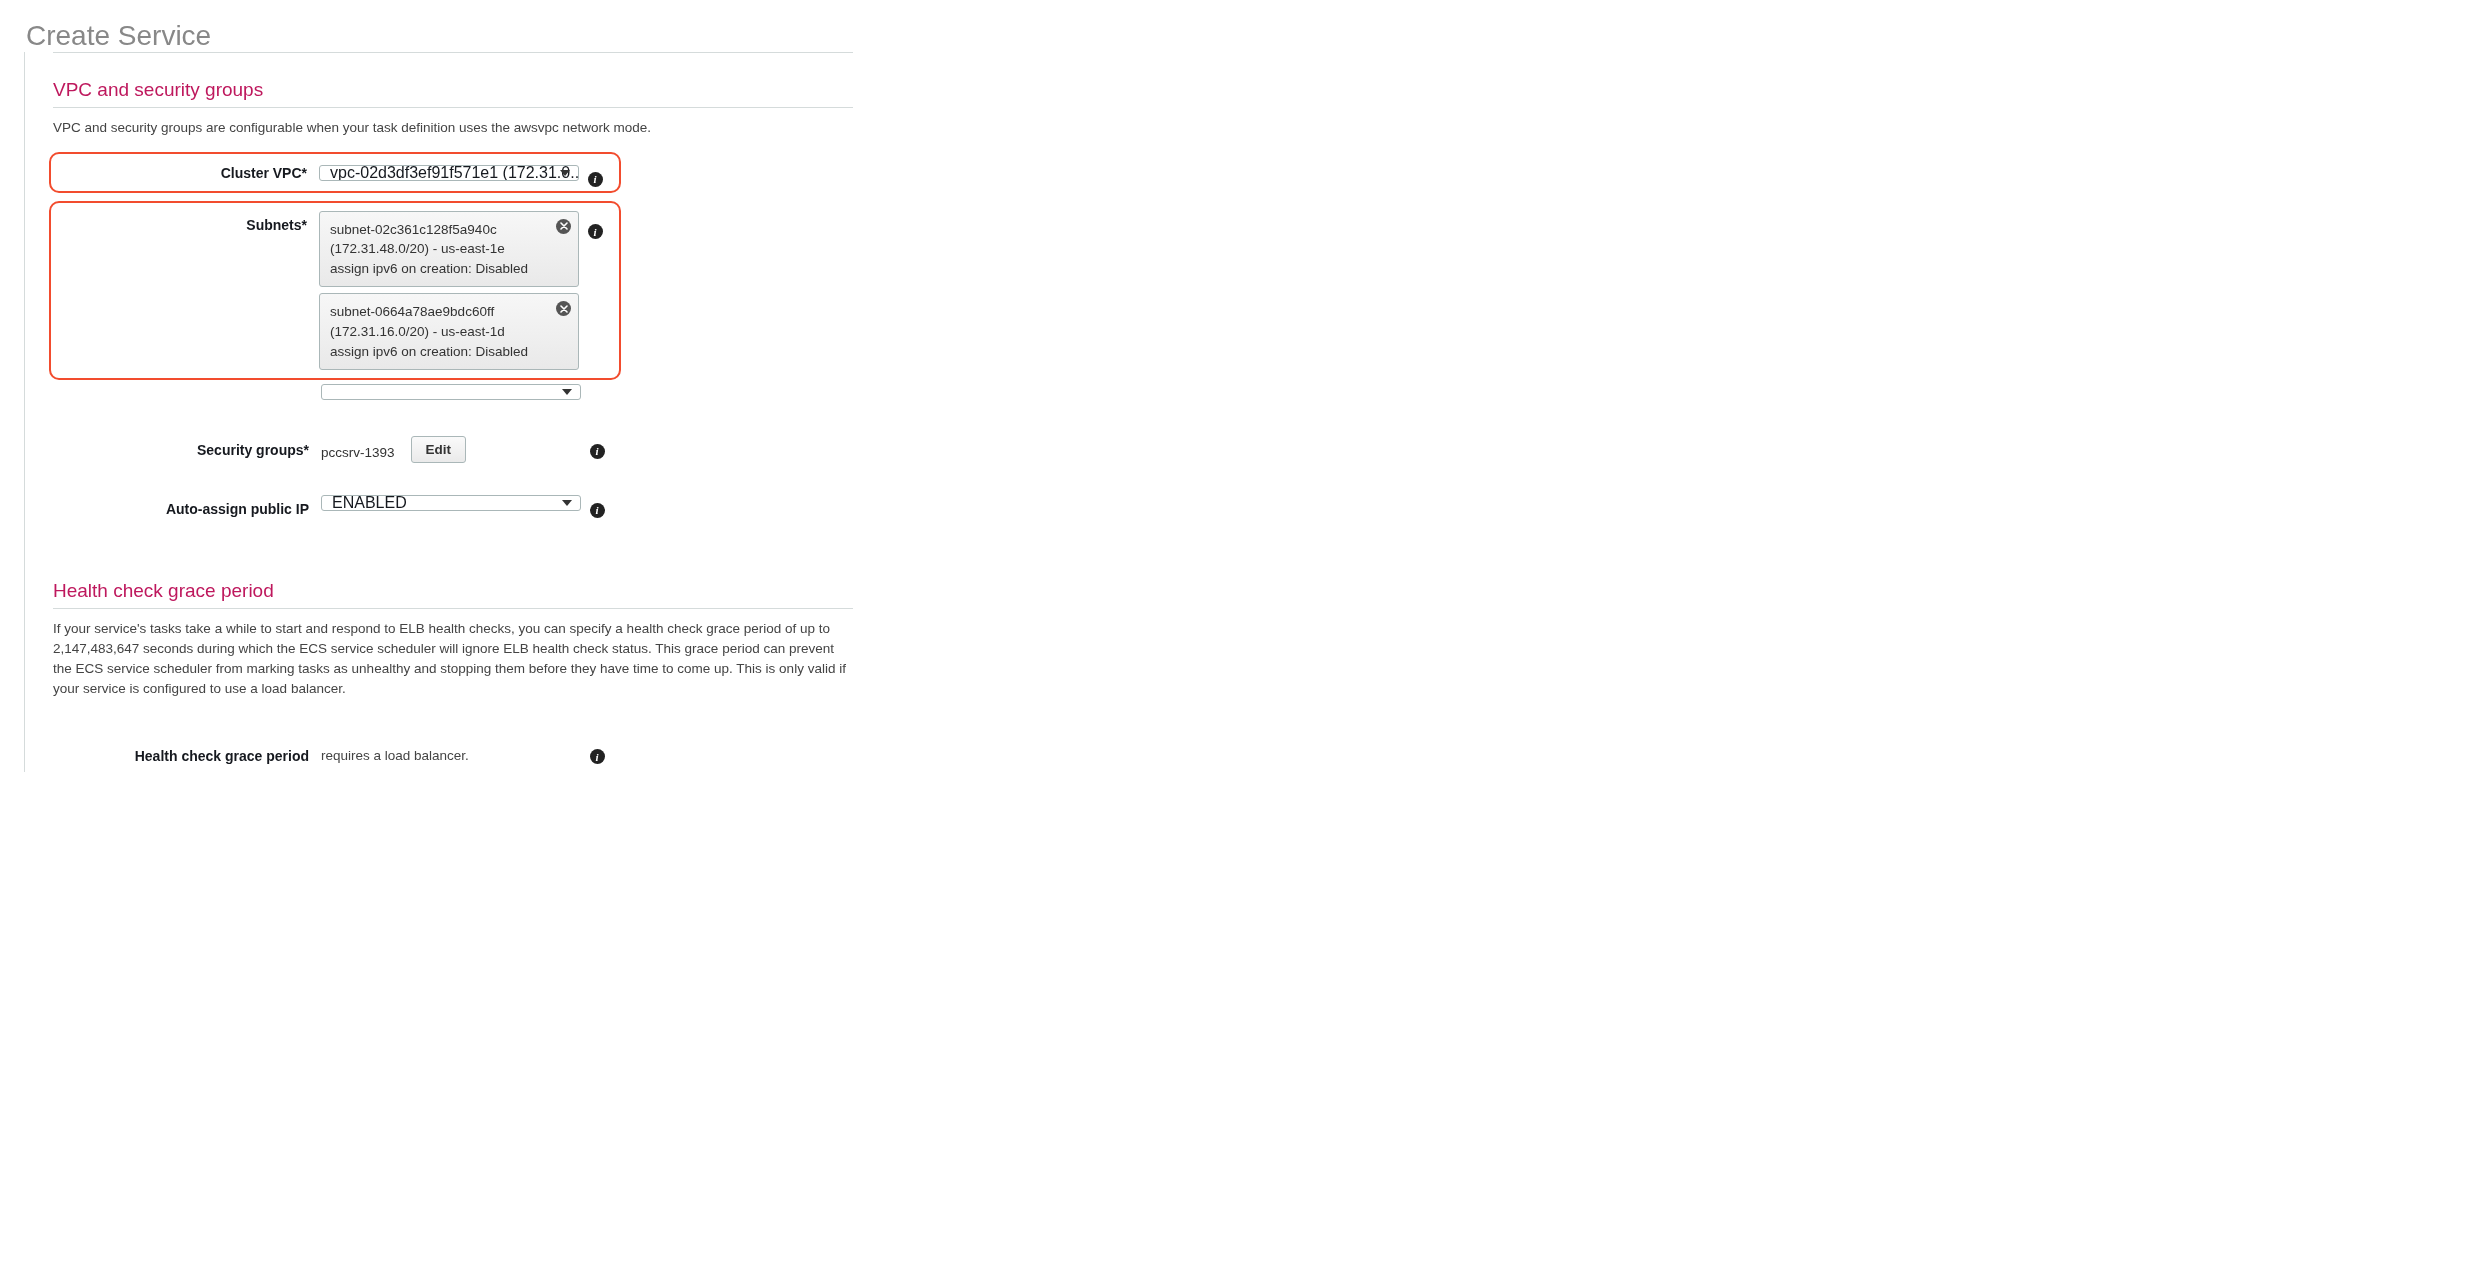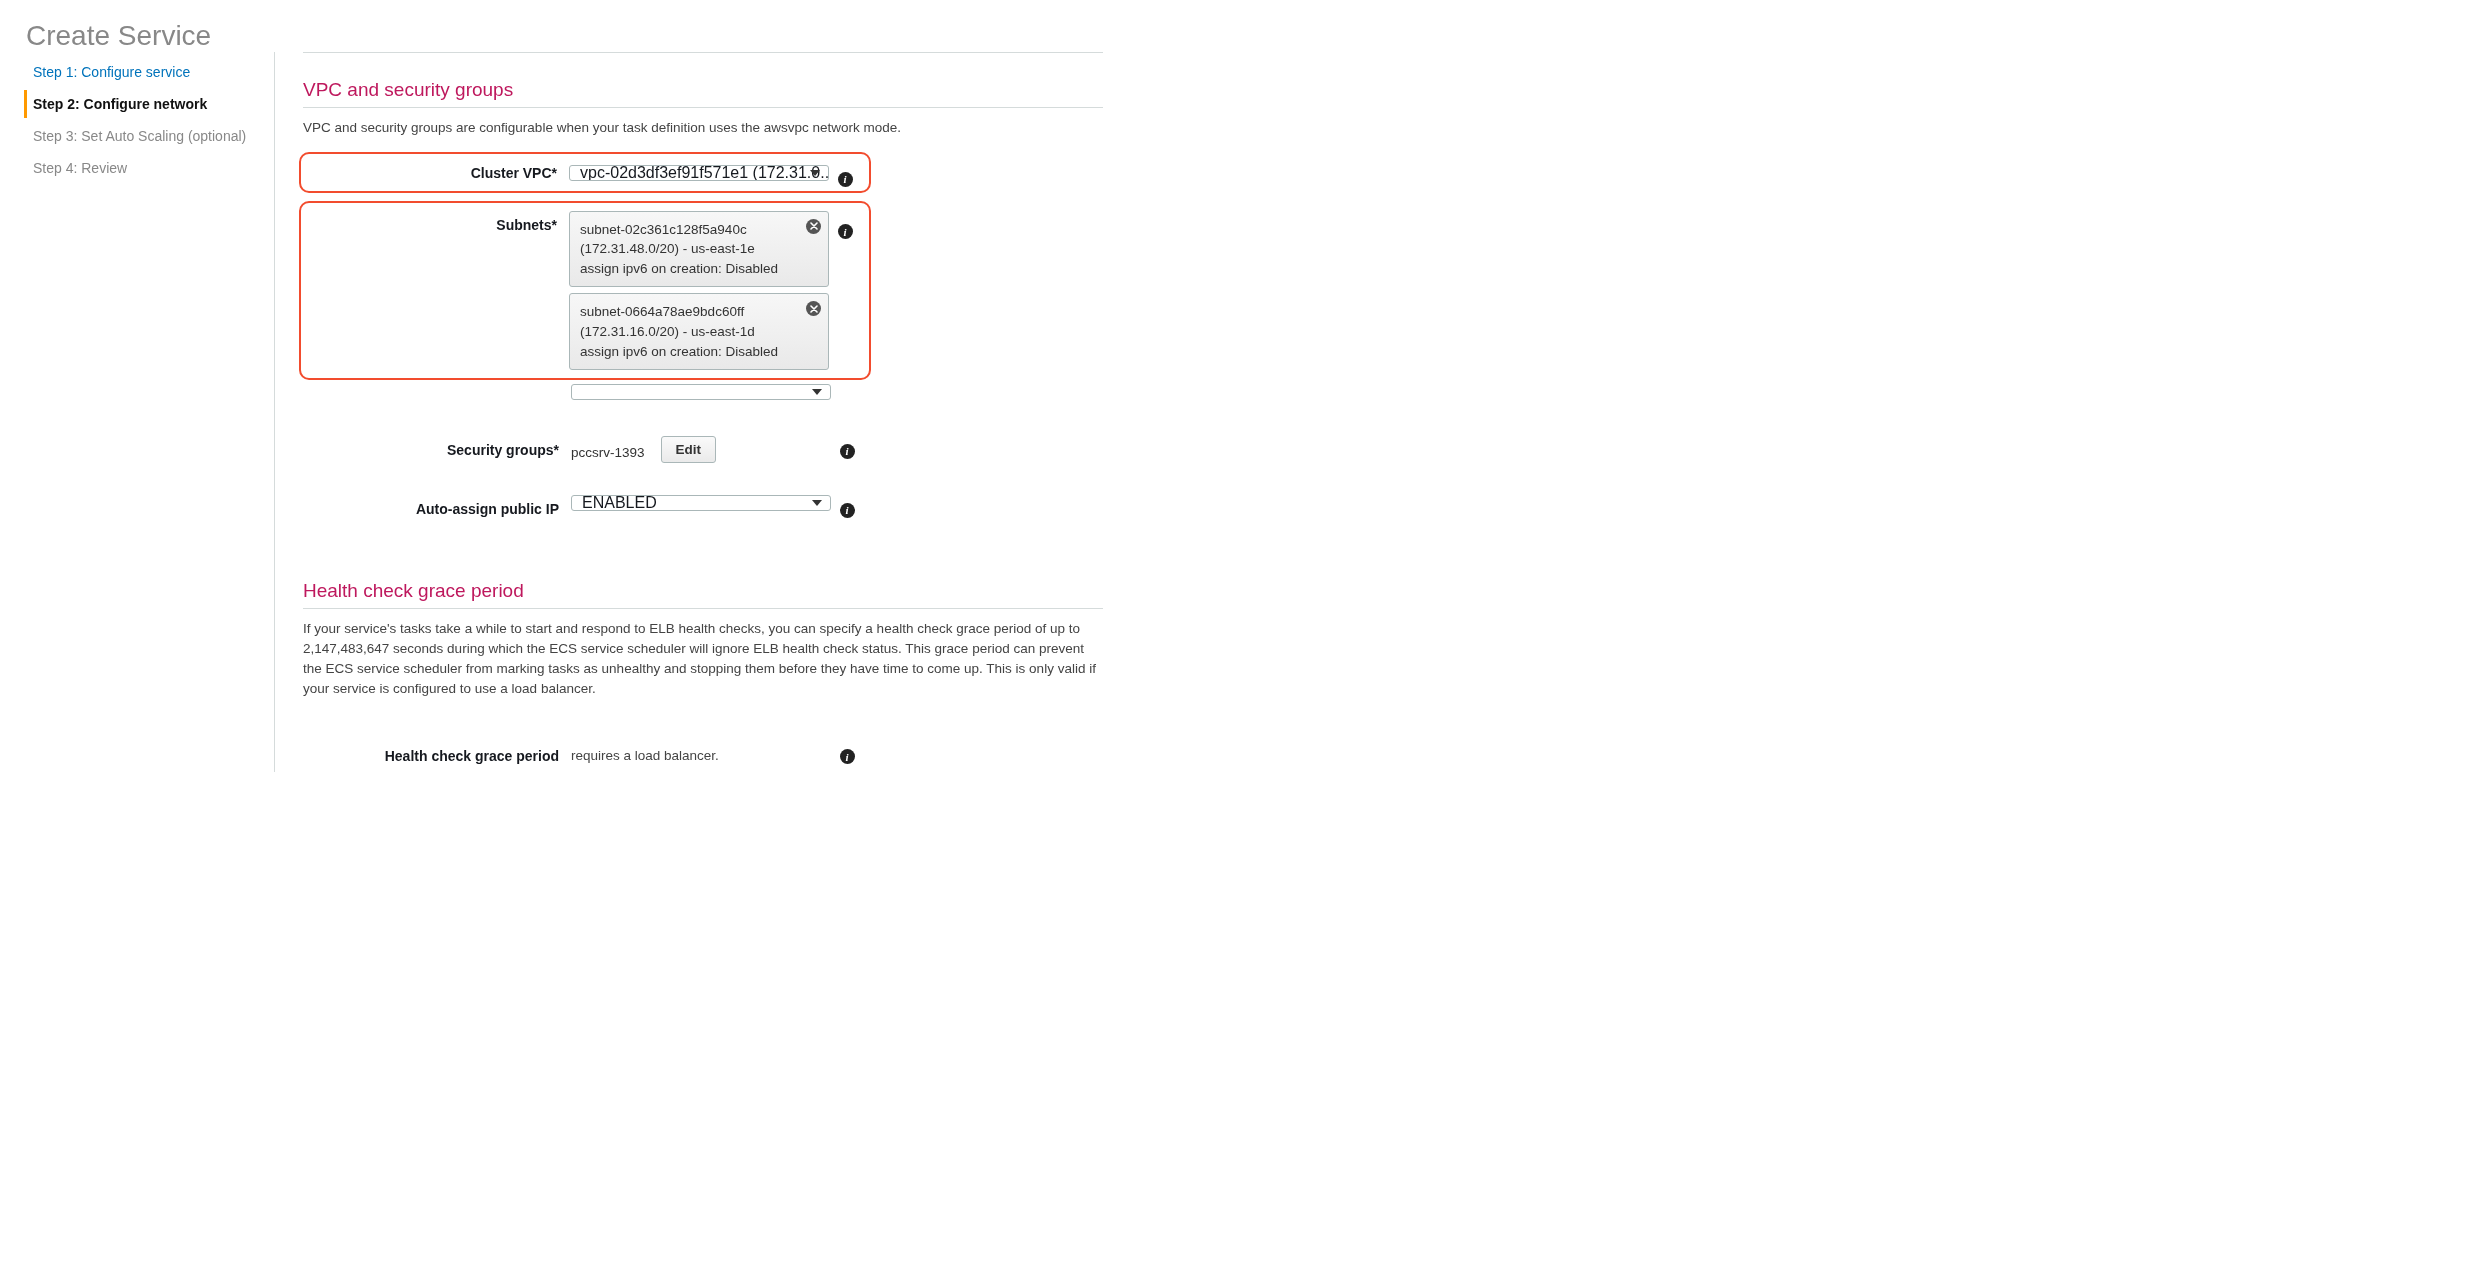--- a/index.html
+++ b/index.html
@@ -196,26 +196,20 @@
   }
   .hr-light { border:none; border-top:1px solid #d5dbdb; margin: 6px 0 10px 0;}
 </style>
 </head>
 <body>
 
 <div class="page">
   <h1 class="page-title">Create Service</h1>
 
   <div class="layout">
-    <nav class="sidebar">
-      <div class="step-item link">Step 1: Configure service</div>
-      <div class="step-item active">Step 2: Configure network</div>
-      <div class="step-item">Step 3: Set Auto Scaling (optional)</div>
-      <div class="step-item">Step 4: Review</div>
-    </nav>
 
     <div class="divider-vert"></div>
 
     <main class="main">
       <hr class="hr">
 
       <div class="sub-heading">VPC and security groups</div>
       <hr class="hr-light">
       <p class="section-desc">VPC and security groups are configurable when your task definition uses the awsvpc network mode.</p>
 

